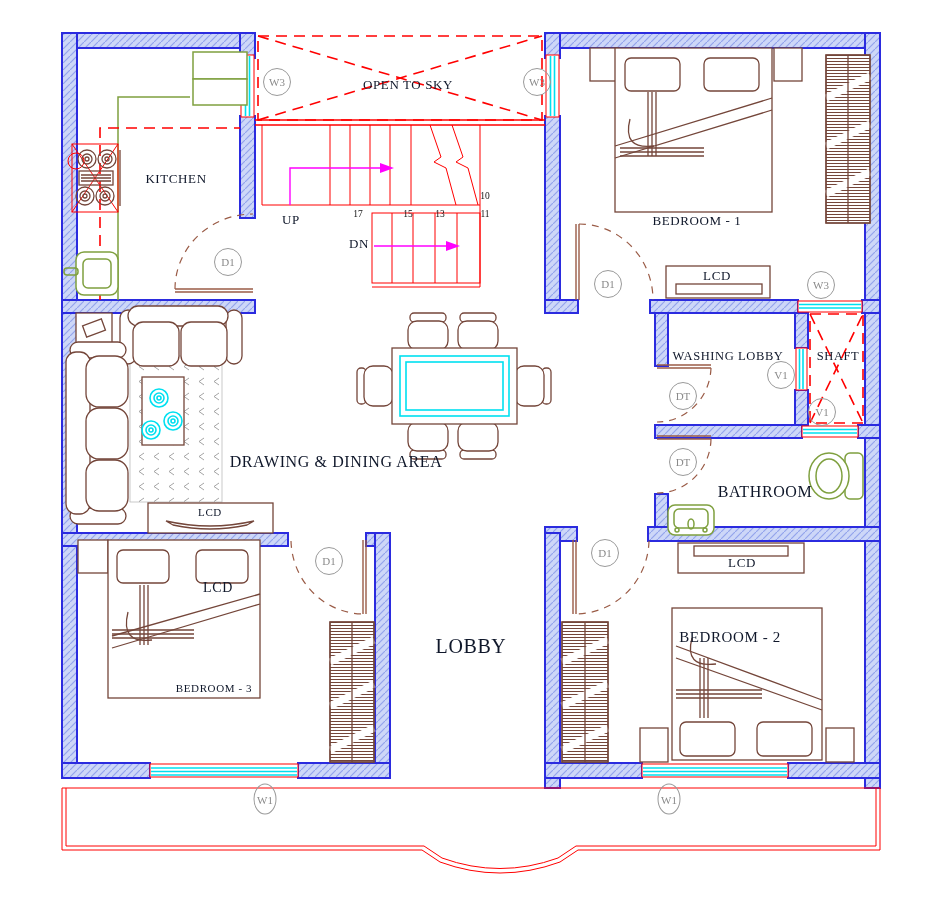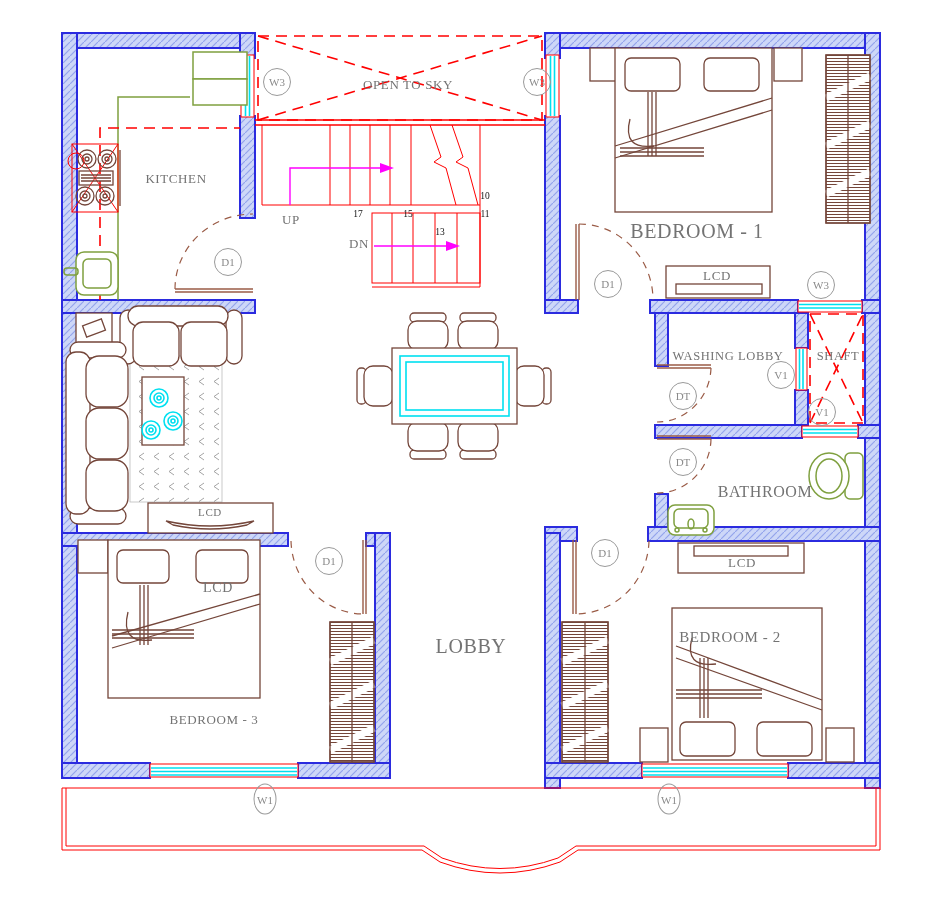--- a/index.html
+++ b/index.html
@@ -17,21 +17,21 @@
   .o{stroke:#7fa03f;fill:none;stroke-width:1.5;}
   .ow{stroke:#7fa03f;fill:#fff;stroke-width:1.5;}
   .c{stroke:#00e0f0;fill:none;stroke-width:1.6;}
   .m{stroke:#ff00ff;fill:none;stroke-width:1.4;}
   .mf{fill:#ff00ff;stroke:none;}
   .door{stroke:#9a5b46;fill:none;stroke-width:1.4;}
   .doord{stroke:#9a5b46;fill:none;stroke-width:1.2;stroke-dasharray:7 6;}
   .win{fill:#ffffff;stroke:#ff0000;stroke-width:1;}
   .wh{stroke:#ffffff;stroke-width:7;fill:none;}
   
-  .lbl{position:absolute;transform:translate(-50%,-50%);color:#737373;white-space:nowrap;
+  .lbl{position:absolute;transform:translate(-50%,-50%);color:#0f172a;white-space:nowrap;
        letter-spacing:0.6px;}
   .mk{position:absolute;transform:translate(-50%,-50%);width:26px;height:26px;
       border:1.2px solid #9a9a9a;border-radius:50%;color:#8a8a8a;font-size:11px;
       display:flex;align-items:center;justify-content:center;background:transparent;}
   .mk-tall{width:21px;height:29px;}
   .num{position:absolute;transform:translate(-50%,-50%);color:#111;font-size:9.5px;}
 </style>
 </head>
 <body>
 
@@ -364,38 +364,39 @@
 
   <g>
     <line class="rt" x1="62" y1="788" x2="880" y2="788"></line>
     <path class="rt" d="M62,788 L62,850 L422,850 L440,862 Q500,884 560,862 L578,850 L880,850 L880,788"></path>
     <path class="rt" d="M66,788 L66,846 L424,846 L442,858 Q500,879 558,858 L576,846 L876,846 L876,788"></path>
   </g>
 </svg>
 
 <div class="lbl" style="left:176px;top:179px;font-size:13px">KITCHEN</div>
 <div class="lbl" style="left:408px;top:85px;font-size:13px">OPEN TO SKY</div>
-<div class="lbl" style="left:697px;top:231px;font-size:20px">BEDROOM - 1</div>
+<div class="lbl" style="left:697px;top:221px;font-size:13px">BEDROOM - 1</div>
 <div class="lbl" style="left:728px;top:356px;font-size:12.5px">WASHING LOBBY</div>
 <div class="lbl" style="left:838px;top:356px;font-size:12.5px">SHAFT</div>
 <div class="lbl" style="left:765px;top:492px;font-size:16px">BATHROOM</div>
+<div class="lbl" style="left:336px;top:462px;font-size:16px">DRAWING &amp; DINING AREA</div>
 <div class="lbl" style="left:471px;top:646px;font-size:20px">LOBBY</div>
-<div class="lbl" style="left:214px;top:720px;font-size:13px">BEDROOM - 3</div>
+<div class="lbl" style="left:214px;top:688px;font-size:11px">BEDROOM - 3</div>
 <div class="lbl" style="left:730px;top:637px;font-size:15px">BEDROOM - 2</div>
 
 <div class="lbl" style="left:717px;top:276px;font-size:13px">LCD</div>
 <div class="lbl" style="left:210px;top:512px;font-size:11px">LCD</div>
 <div class="lbl" style="left:218px;top:588px;font-size:14px">LCD</div>
 <div class="lbl" style="left:742px;top:563px;font-size:13px">LCD</div>
 
 <div class="lbl" style="left:291px;top:220px;font-size:13px">UP</div>
 <div class="lbl" style="left:359px;top:244px;font-size:13px">DN</div>
 <div class="num" style="left:358px;top:214px">17</div>
 <div class="num" style="left:408px;top:214px">15</div>
-<div class="num" style="left:440px;top:232px">13</div>
+<div class="num" style="left:440px;top:214px">13</div>
 <div class="num" style="left:485px;top:214px">11</div>
 <div class="num" style="left:485px;top:196px">10</div>
 
 <div class="mk" style="left:277px;top:82px">W3</div>
 <div class="mk" style="left:537px;top:82px">W3</div>
 <div class="mk" style="left:821px;top:285px">W3</div>
 <div class="mk" style="left:228px;top:262px">D1</div>
 <div class="mk" style="left:608px;top:284px">D1</div>
 <div class="mk" style="left:329px;top:561px">D1</div>
 <div class="mk" style="left:605px;top:553px">D1</div>

